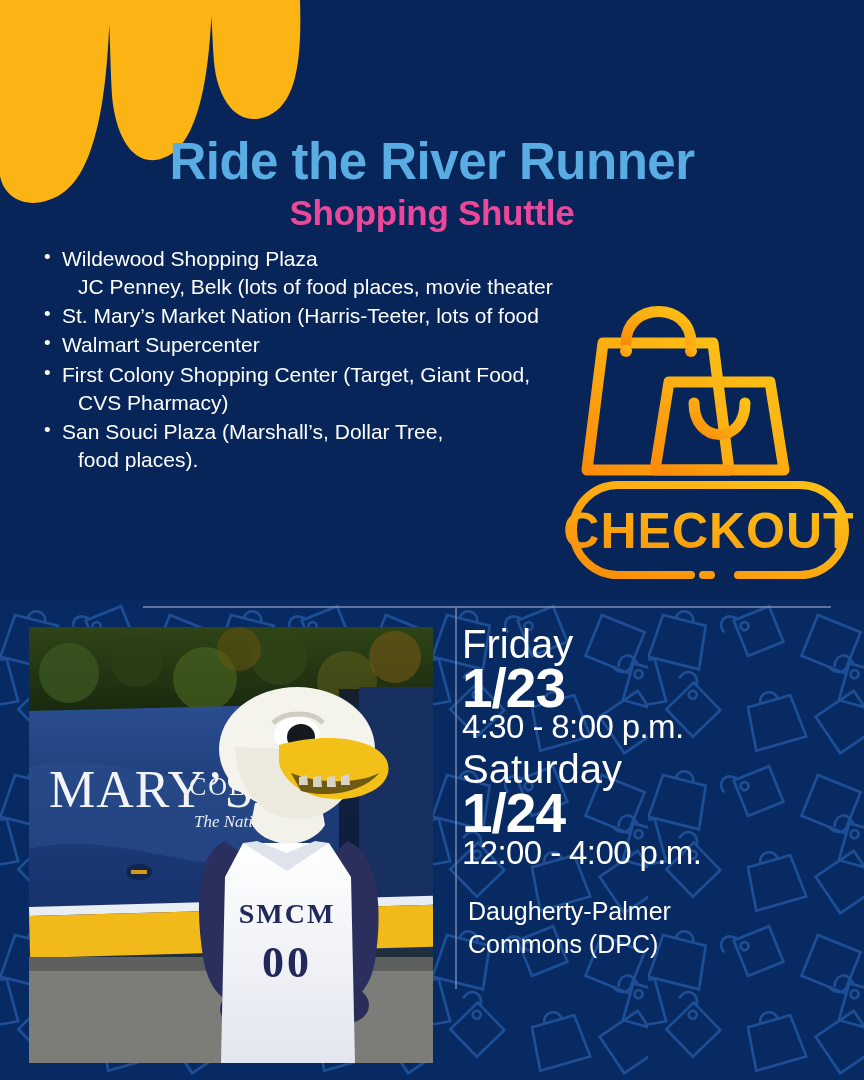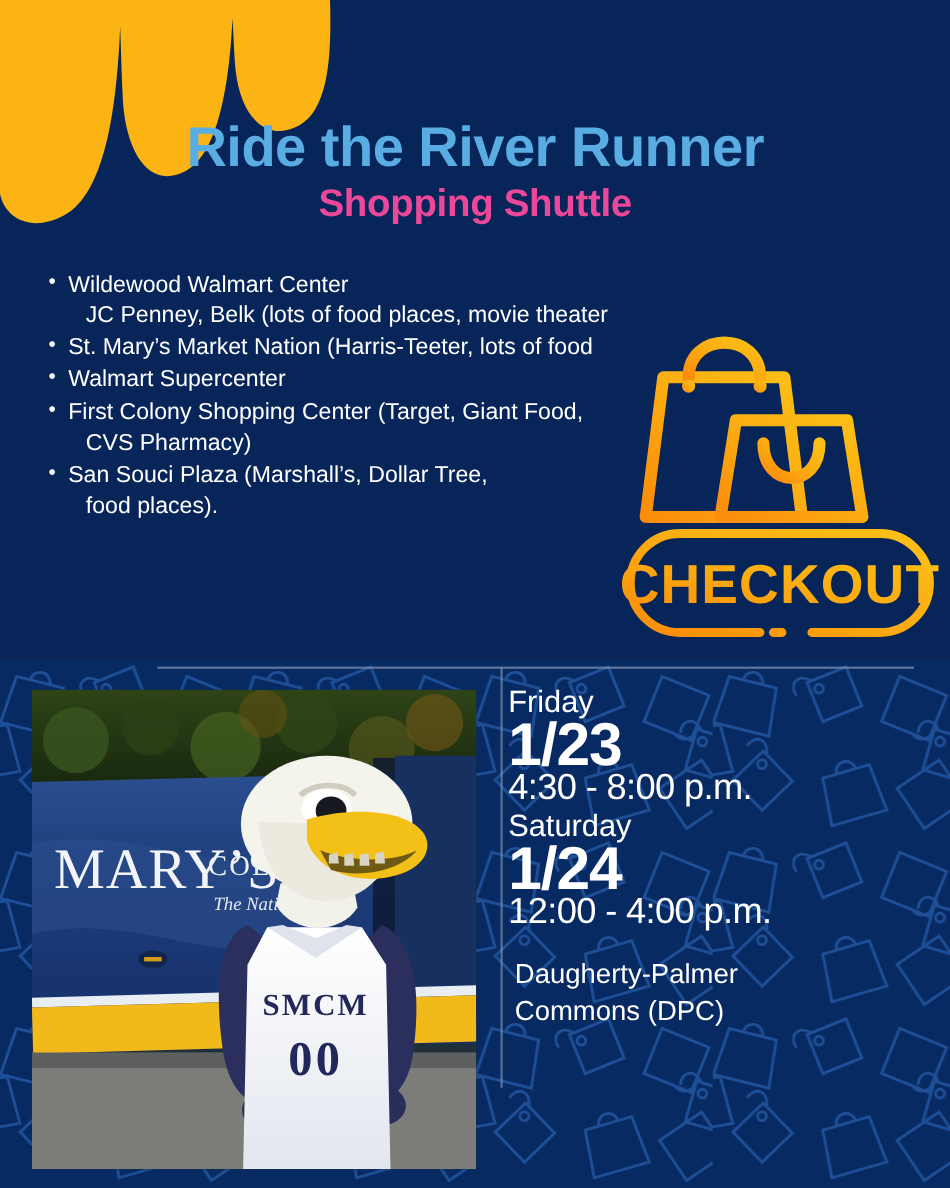--- a/index.html
+++ b/index.html
@@ -21,21 +21,21 @@
 
   
   .pattern-band{
     position:absolute;left:0;top:600px;width:864px;height:480px;
     z-index:1;background:#082a62;
   }
   .pattern-band svg{display:block;width:100%;height:100%;}
 
   
   .title-wrap{
-    position:absolute;top:108px;left:0;width:864px;text-align:center;z-index:5;
+    position:absolute;top:136px;left:0;width:864px;text-align:center;z-index:5;
   }
   .title-main{
     font-size:51px;font-weight:bold;color:#59ade2;letter-spacing:-0.5px;
     line-height:1.0;
   }
   .title-sub{
     font-size:35px;font-weight:bold;color:#ec4899;letter-spacing:-0.3px;
     line-height:1.0;margin-top:8px;
   }
 
@@ -74,21 +74,21 @@
   .photo{
     position:absolute;left:29px;top:627px;width:404px;height:436px;
     z-index:7;overflow:hidden;background:#20303a;
   }
   .photo svg{display:block;width:100%;height:100%;}
 
   
   .schedule{
     position:absolute;left:462px;top:624px;width:395px;z-index:9;color:#fff;
   }
-  .day{font-size:28px;font-weight:300;line-height:1.02;letter-spacing:0px;}
+  .day{font-size:40px;font-weight:300;line-height:1.02;letter-spacing:0px;}
   .date{font-size:55px;font-weight:bold;line-height:0.92;letter-spacing:-1px;margin-top:-2px;}
   .time{font-size:33px;font-weight:normal;line-height:1.0;letter-spacing:-0.6px;margin-top:-3px;}
   .gap{height:6px;}
   .depart{
     margin-top:26px;font-size:25px;font-weight:300;line-height:1.32;
     padding-left:6px;
   }
 </style>
 </head>
 <body>
@@ -144,21 +144,21 @@
   </div>
 
   <div class="title-wrap">
     <div class="title-main">Ride the River Runner</div>
     <div class="title-sub">Shopping Shuttle</div>
   </div>
 
   <div class="stops">
     <ul>
       <li>
-        <span>Wildewood Walmart Center</span>
+        <span>Wildewood Shopping Plaza</span>
         <span class="cont">JC Penney, Belk (lots of food places, movie  theater</span>
       </li>
       <li>
         <span>St. Mary’s Market Nation (Harris-Teeter, lots of food</span>
       </li>
       <li>
         <span>Walmart Supercenter</span>
       </li>
       <li>
         <span>First Colony Shopping Center (Target, Giant Food,</span>

